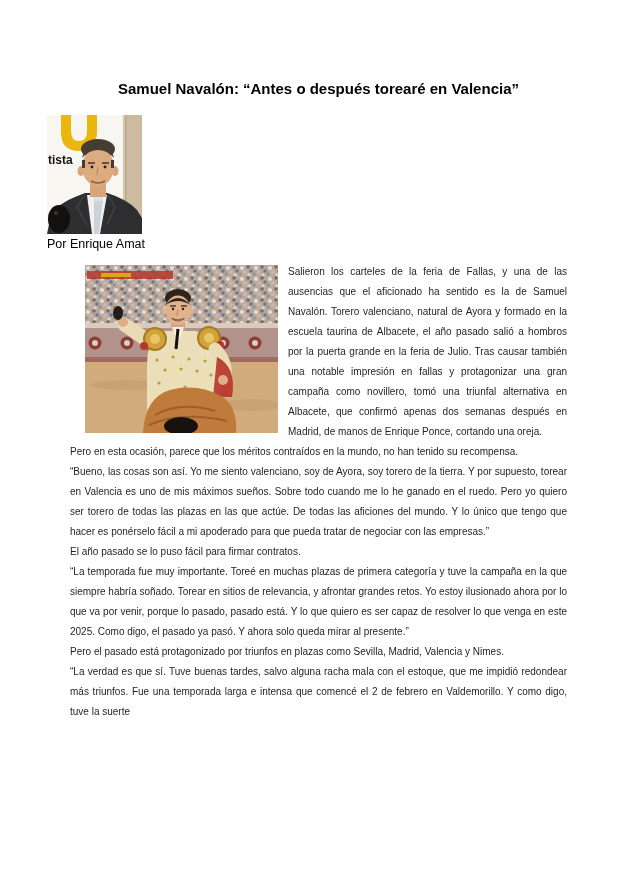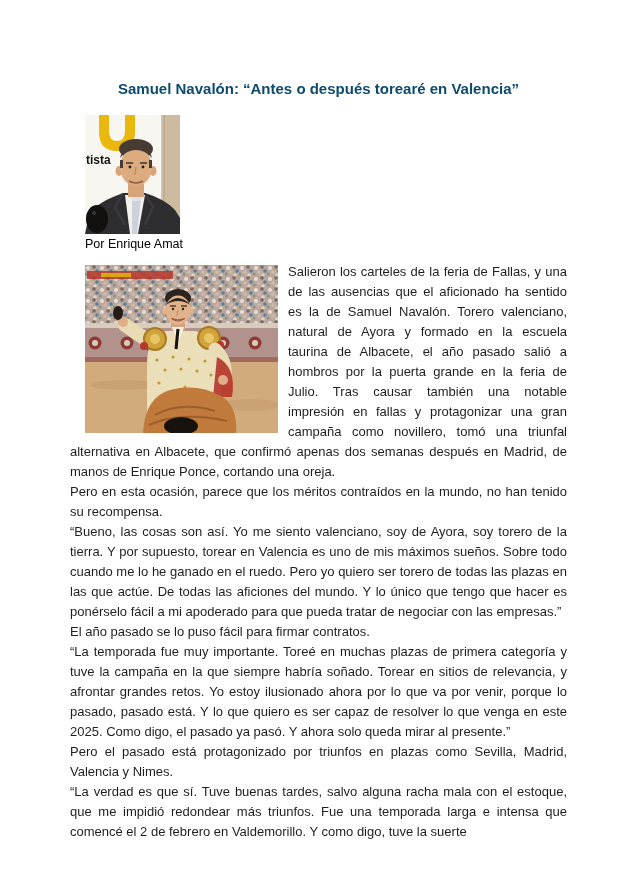--- a/index.html
+++ b/index.html
@@ -11,38 +11,38 @@
     font-family: "Liberation Sans", sans-serif;
     color: #1f1f1f;
   }
   .title {
     margin: 0;
     padding: 80px 58px 0 70px;
     text-align: center;
     font-size: 15px;
     line-height: 18px;
     font-weight: bold;
-    color: #0c4a6e;
+    color: #000000;
   }
   .author-block {
-    margin: 17px 0 0 85px;
+    margin: 17px 0 0 47px;
     width: 120px;
   }
   .author-photo { display: block; width: 95px; height: 119px; }
   .byline {
     margin-top: 3px;
     font-size: 12.5px;
     line-height: 14px;
     font-weight: normal;
     color: #000000;
     white-space: nowrap;
   }
   .article {
     margin: 11px 58px 0 70px;
-    font-size: 13px;
+    font-size: 10px;
     line-height: 20px;
     text-align: justify;
   }
   .article p { margin: 0; }
   .article p.quote { }
   .matador-photo {
     float: left;
     width: 193px; height: 168px;
     margin: 3px 10px 9px 15px;
     display: block;

